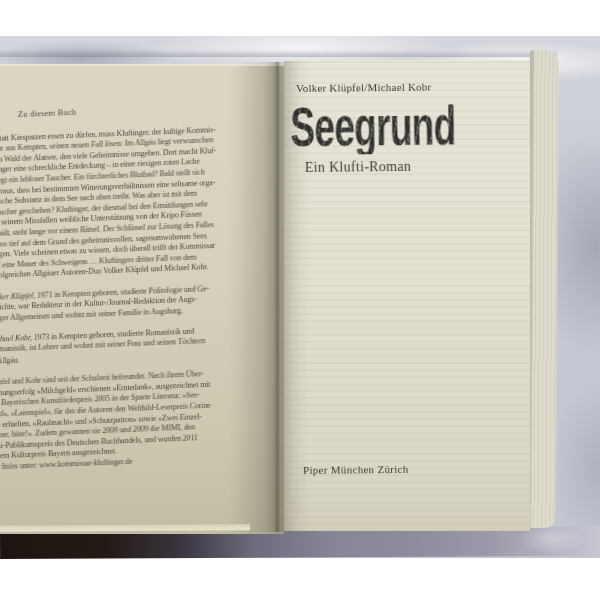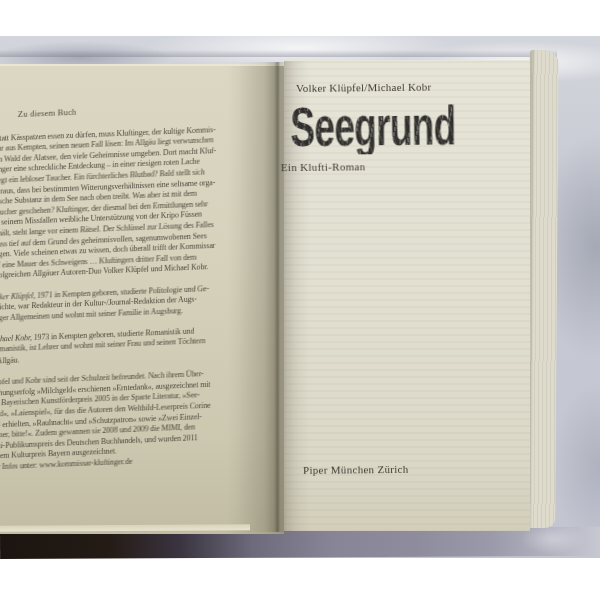--- a/index.html
+++ b/index.html
@@ -67,21 +67,21 @@
   .rp-author{position:absolute;left:300px;top:82px;font-size:11px;line-height:13px;
     letter-spacing:.2px;filter:blur(.25px);}
   .rp-title{position:absolute;left:294px;top:99px;
     font-family:"Liberation Sans",sans-serif;font-weight:bold;
     font-size:56px;line-height:56px;letter-spacing:-1px;
     transform:scaleX(.66);transform-origin:0 0;filter:blur(.3px);
     background:
       repeating-linear-gradient(107deg, rgba(225,223,208,0) 0 6px, rgba(225,223,208,.45) 6px 7px, rgba(225,223,208,0) 7px 11px),
       repeating-linear-gradient(64deg, #2e2d2b 0 3px, #4a4845 3px 5px, #343230 5px 9px);
     -webkit-background-clip:text;background-clip:text;color:transparent;}
-  .rp-subtitle{position:absolute;left:284px;top:162px;font-size:11px;line-height:11px;
+  .rp-subtitle{position:absolute;left:308px;top:162px;font-size:14px;line-height:11px;
     letter-spacing:.3px;filter:blur(.25px);}
   .rp-publisher{position:absolute;left:303px;top:464px;font-size:11px;line-height:13px;
     letter-spacing:.3px;filter:blur(.25px);}
 </style>
 </head>
 <body>
 
 <div class="stage">
 
   <div class="fabric"></div>

